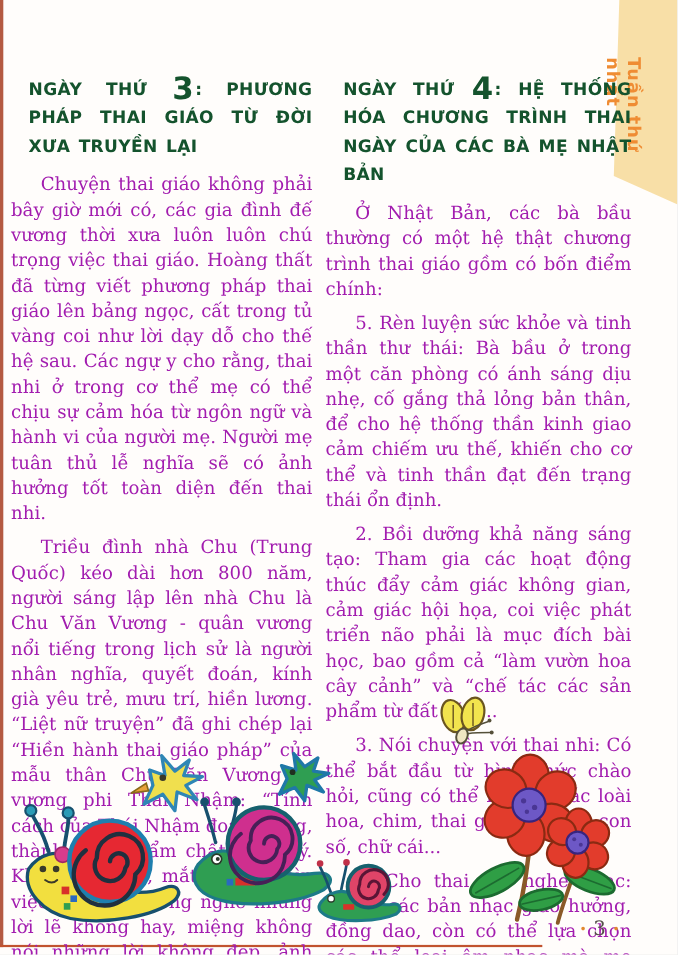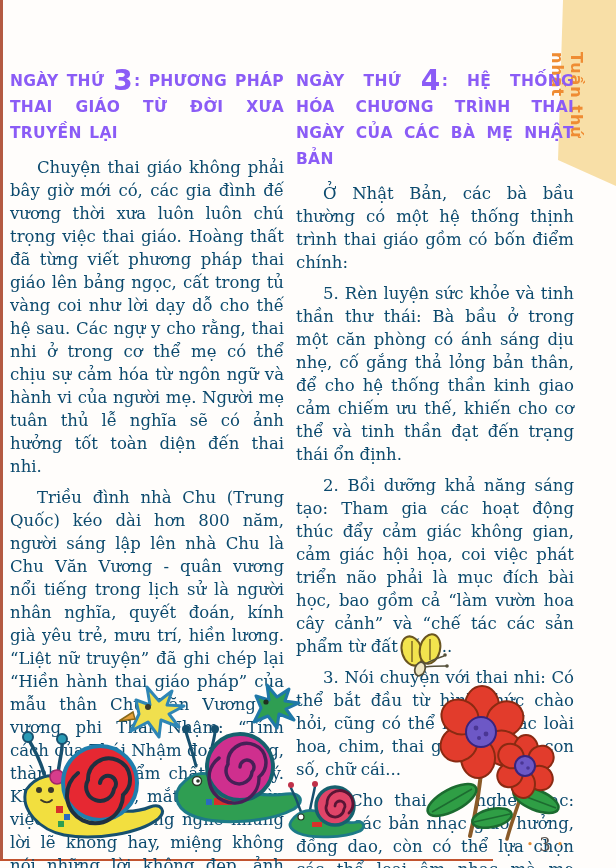--- a/index.html
+++ b/index.html
@@ -19,30 +19,30 @@
     font-family:"DejaVu Sans","Liberation Sans",sans-serif;
     font-weight:bold;font-size:16px;letter-spacing:1px;color:#ef8c33;
   }
 
   
   .col{position:absolute;top:68px;}
   .col-left{left:10px;width:274px;}
   .col-right{left:296px;width:278px;}
 
   h2.art-heading{
-    margin:0 0 10px 0;
+    margin:0 0 10px 16px;
     font-family:"DejaVu Sans","Liberation Sans",sans-serif;
     font-weight:bold;font-size:15.5px;line-height:26px;
     letter-spacing:.3px;word-spacing:2px;
-    color:#8b5cf6;text-align:justify;
+    color:#14532d;text-align:justify;
   }
   h2.art-heading .big-num{font-size:28px;vertical-align:-4px;padding:0 1px;}
   .body-text p{
     margin:0 0 8px 0;
-    font-size:16.5px;line-height:23px;color:#0c4a6e;
+    font-size:16.5px;line-height:23px;color:#a21caf;
     text-align:justify;text-indent:27px;
   }
 
   
   .page-number{
     position:absolute;left:500px;top:834px;width:90px;
     display:flex;justify-content:center;align-items:center;gap:6px;
     font-size:18px;color:#56504b;
   }
   .page-number .dot{font-size:11px;color:#e2872f;line-height:1;}
@@ -66,21 +66,21 @@
     <h2 class="art-heading"><span>NGÀY THỨ </span><span class="big-num">3</span><span>: PHƯƠNG PHÁP THAI GIÁO TỪ ĐỜI XƯA TRUYỀN LẠI</span></h2>
     <div class="body-text">
       <p>Chuyện thai giáo không phải bây giờ mới có, các gia đình đế vương thời xưa luôn luôn chú trọng việc thai giáo. Hoàng thất đã từng viết phương pháp thai giáo lên bảng ngọc, cất trong tủ vàng coi như lời dạy dỗ cho thế hệ sau. Các ngự y cho rằng, thai nhi ở trong cơ thể mẹ có thể chịu sự cảm hóa từ ngôn ngữ và hành vi của người mẹ. Người mẹ tuân thủ lễ nghĩa sẽ có ảnh hưởng tốt toàn diện đến thai nhi.</p>
       <p>Triều đình nhà Chu (Trung Quốc) kéo dài hơn 800 năm, người sáng lập lên nhà Chu là Chu Văn Vương - quân vương nổi tiếng trong lịch sử là người nhân nghĩa, quyết đoán, kính già yêu trẻ, mưu trí, hiền lương. “Liệt nữ truyện” đã ghi chép lại “Hiền hành thai giáo pháp” của mẫu thân Chu Văn Vương là vương phi Thái Nhậm: “Tính cách của Thái Nhậm đoan trang, thành thật, phẩm chất cao quý. Khi bà có thai, mắt không nhìn việc xấu, tai không nghe những lời lẽ không hay, miệng không nói những lời không đẹp, ảnh hưởng đến thai nhi bằng phương pháp thai giáo của mình, từ đó sinh ra một người tài giỏi như Chu Văn Vương”.</p>
     </div>
   </div>
 
   <div class="col col-right">
     <h2 class="art-heading"><span>NGÀY THỨ </span><span class="big-num">4</span><span>: HỆ THỐNG HÓA CHƯƠNG TRÌNH THAI NGÀY CỦA CÁC BÀ MẸ NHẬT BẢN</span></h2>
     <div class="body-text">
-      <p>Ở Nhật Bản, các bà bầu thường có một hệ thống thịnh trình thai giáo gồm có bốn điểm chính:</p>
+      <p>Ở Nhật Bản, các bà bầu thường có một hệ thật chương trình thai giáo gồm có bốn điểm chính:</p>
       <p>5. Rèn luyện sức khỏe và tinh thần thư thái: Bà bầu ở trong một căn phòng có ánh sáng dịu nhẹ, cố gắng thả lỏng bản thân, để cho hệ thống thần kinh giao cảm chiếm ưu thế, khiến cho cơ thể và tinh thần đạt đến trạng thái ổn định.</p>
       <p>2. Bồi dưỡng khả năng sáng tạo: Tham gia các hoạt động thúc đẩy cảm giác không gian, cảm giác hội họa, coi việc phát triển não phải là mục đích bài học, bao gồm cả “làm vườn hoa cây cảnh” và “chế tác các sản phẩm từ đất sét”...</p>
       <p>3. Nói chuyện với thai nhi: Có thể bắt đầu từ hình thức chào hỏi, cũng có thể nói tên các loài hoa, chim, thai giáo một vài con số, chữ cái...</p>
       <p>4. Cho thai nhi nghe nhạc: Ngoài các bản nhạc giao hưởng, đồng dao, còn có thể lựa chọn các thể loại âm nhạc mà mẹ thích hoặc các bản nhạc thịnh hành.</p>
     </div>
   </div>
 
   <svg class="art-svg" width="616" height="238" viewBox="0 630 616 238">
 
     <g>

